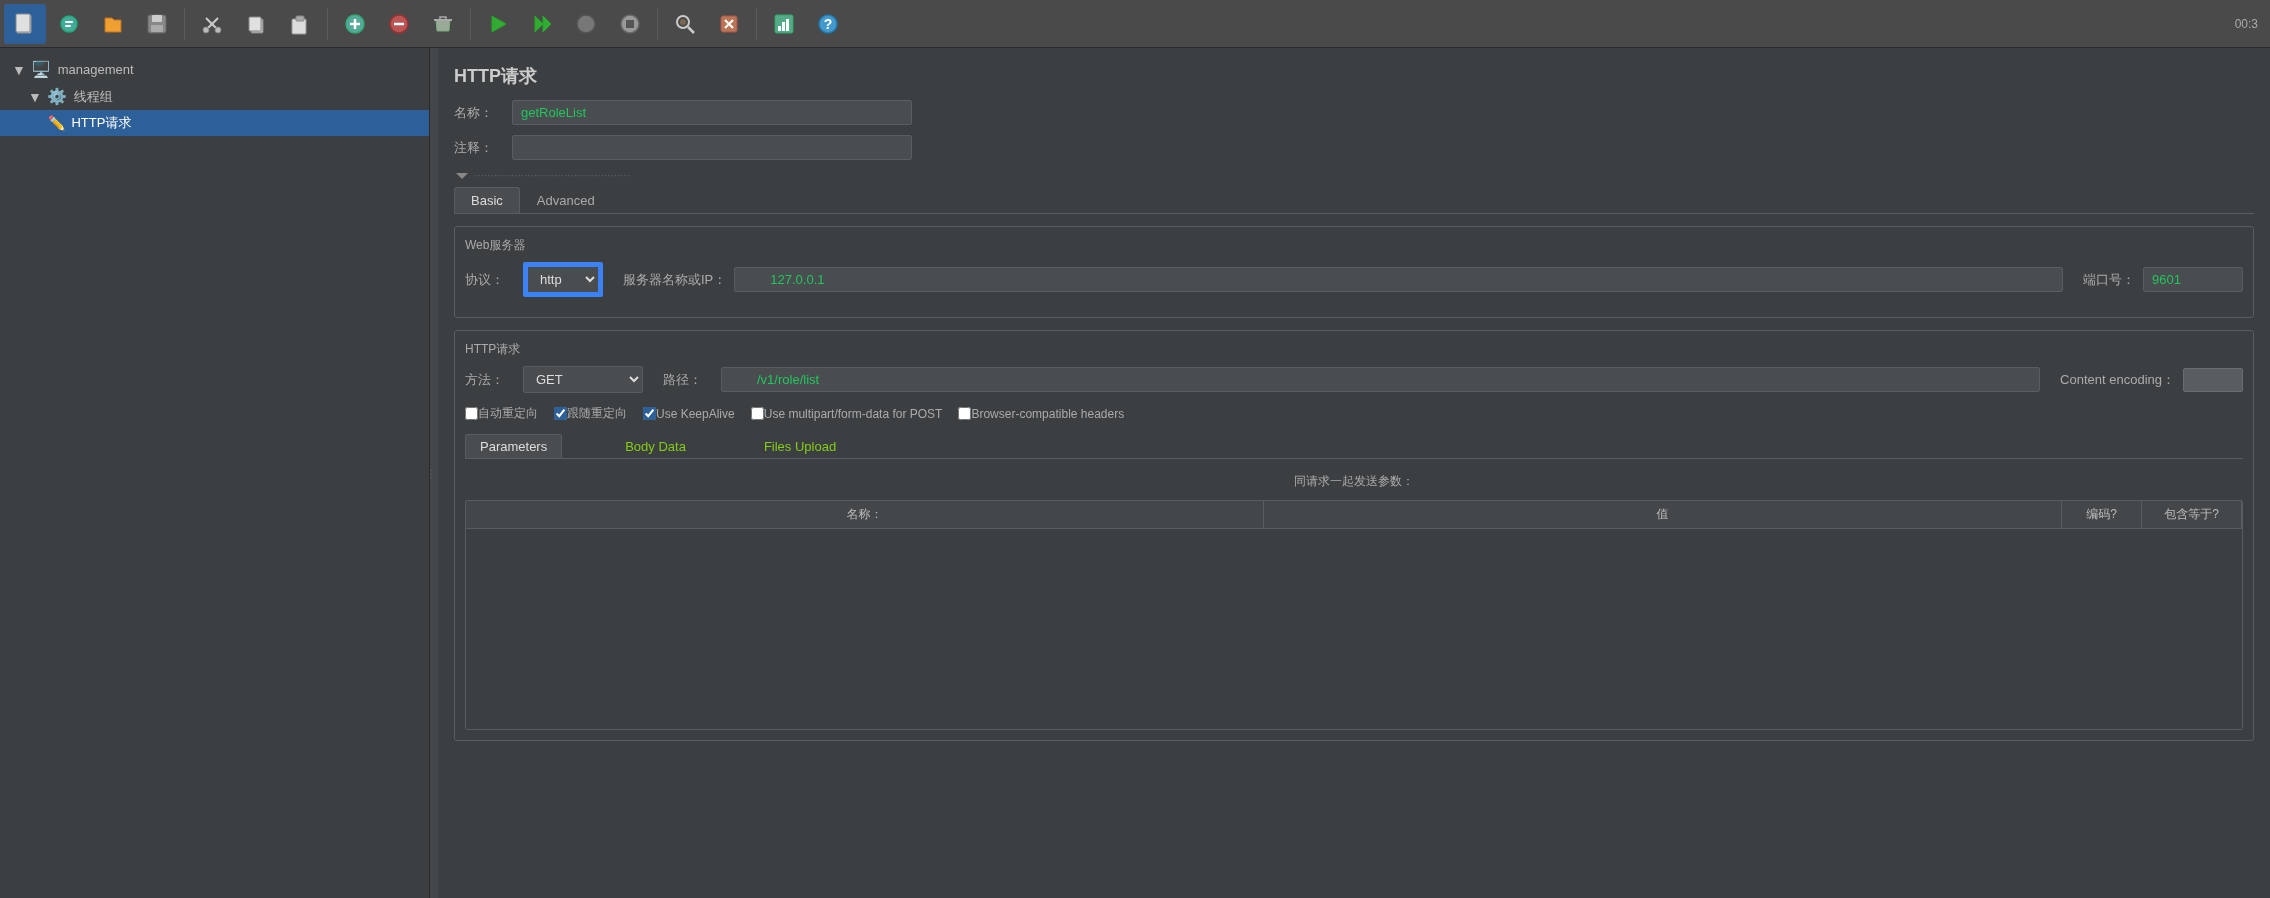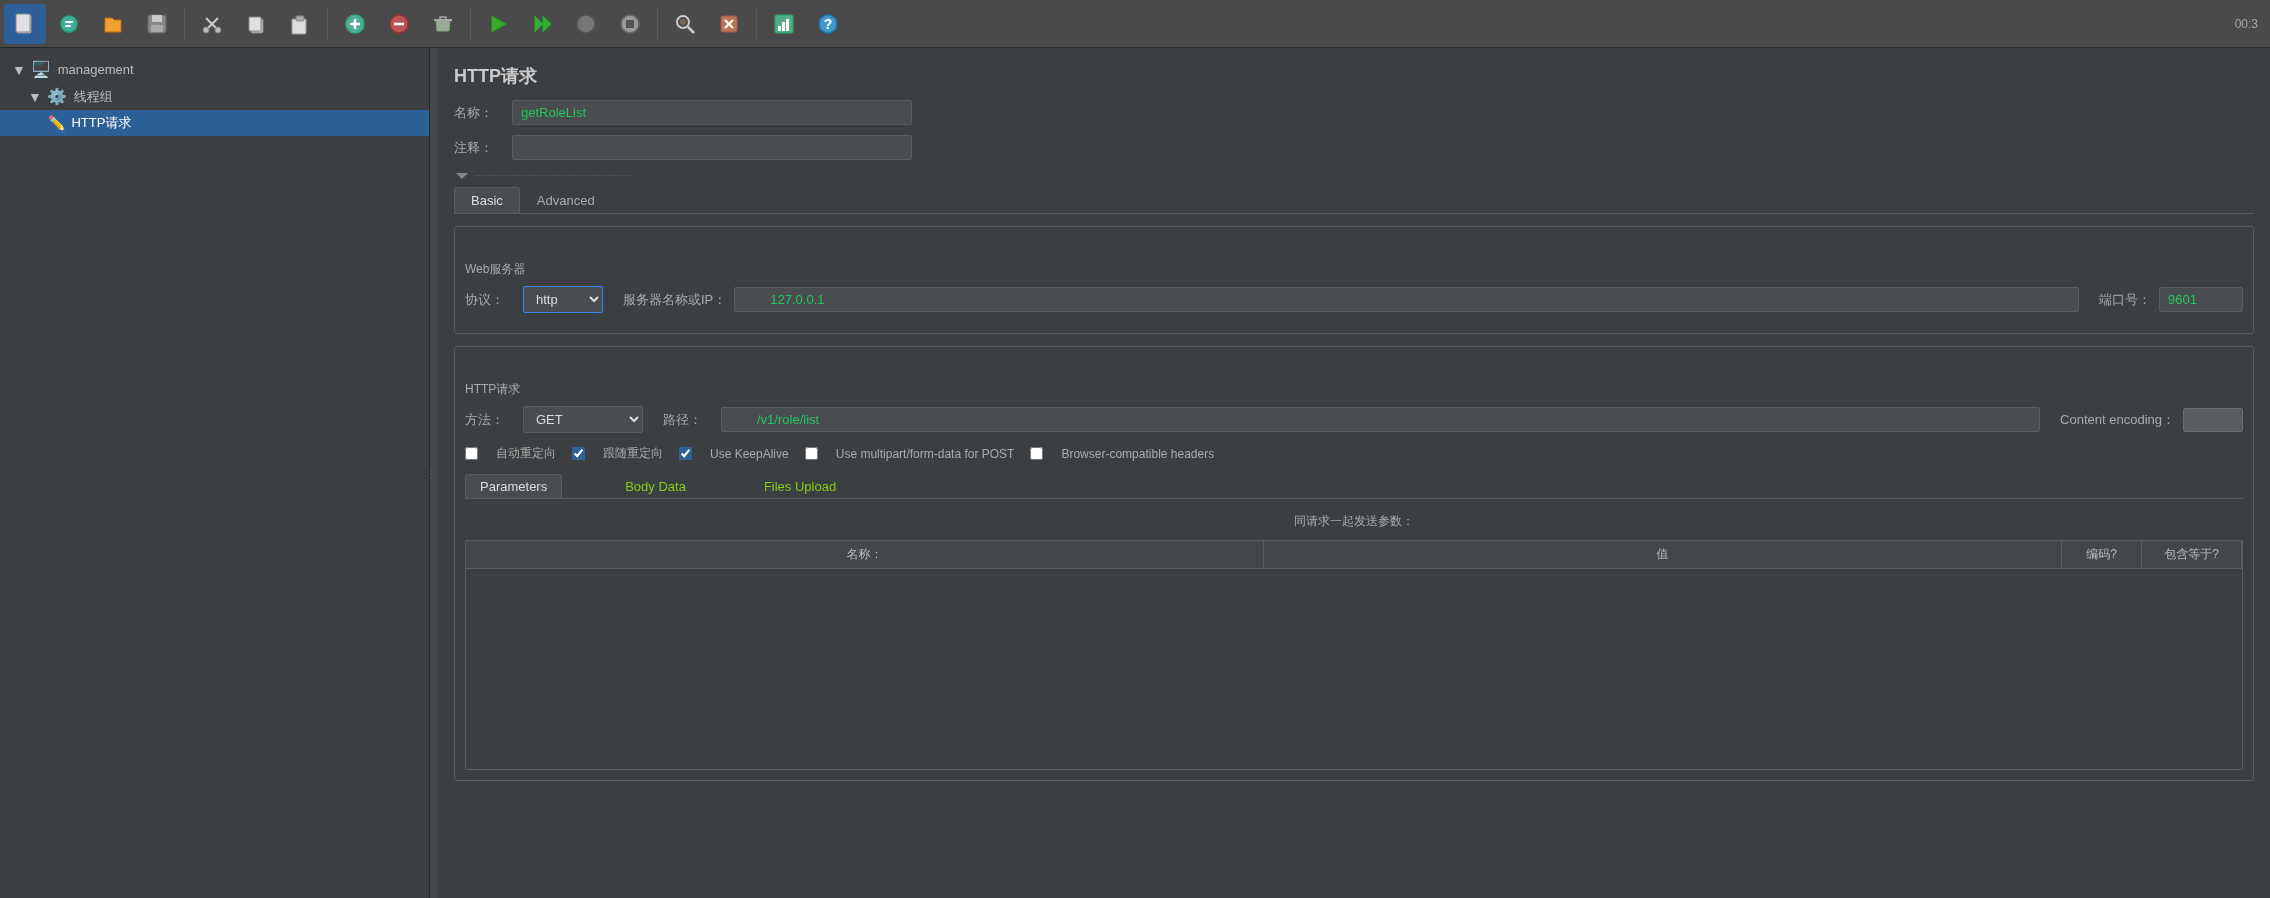--- a/index.html
+++ b/index.html
@@ -155,21 +155,20 @@
     .section-box {
       border: 1px solid #5a5d60;
       border-radius: 3px;
       margin-bottom: 12px;
       padding: 10px;
     }
     .section-title {
       color: #aaa;
       font-size: 12px;
       margin-bottom: 8px;
-      margin-top: 24px;
     }
 
     
     .method-select {
       background: #4a4d50;
       border: 1px solid #5a5d60;
       color: #ddd;
       padding: 4px 8px;
       border-radius: 2px;
       font-size: 13px;
@@ -181,21 +180,21 @@
     .checkbox-row {
       display: flex;
       align-items: center;
       gap: 16px;
       margin-bottom: 10px;
       padding: 2px 0;
     }
     .checkbox-item {
       display: flex;
       align-items: center;
-      gap: 18px;
+      gap: 0;
       color: #aaa;
       font-size: 12px;
     }
     .checkbox-item input[type="checkbox"] {
       accent-color: #2d6099;
     }
 
     
     .sub-tabs {
       display: flex;
@@ -245,21 +244,21 @@
       border-right: 1px solid #5a5d60;
     }
     .params-col.name { flex: 1; text-align: center; }
     .params-col.value { flex: 1; text-align: center; }
     .params-col.encode { width: 80px; text-align: center; }
     .params-col.equals { width: 100px; text-align: center; }
 
     
     .proto-select {
       background: #4a4d50;
-      border: 1px solid #3b82f6;
+      border: 5px solid #3b82f6;
       color: #ddd;
       padding: 4px 8px;
       border-radius: 2px;
       font-size: 13px;
       cursor: pointer;
       min-width: 80px;
     }
 
     
     .encoding-input {
@@ -464,21 +463,21 @@
       <div class="section-title">Web服务器</div>
       <div class="form-row">
         <span class="form-label">协议：</span>
         <select class="proto-select">
           <option>http</option>
           <option>https</option>
         </select>
         <span class="form-label" style="min-width:100px; margin-left:12px;">服务器名称或IP：</span>
         <input class="form-input wide" type="text" value="127.0.0.1" style="">
         <span class="form-label" style="margin-left:12px; white-space:nowrap;">端口号：</span>
-        <input class="form-input" style="width: 84px;" type="text" value="9601">
+        <input class="form-input" style="width: 100px;" type="text" value="9601">
       </div>
     </div>
 
     <div class="section-box">
       <div class="section-title">HTTP请求</div>
 
       <div class="form-row">
         <span class="form-label">方法：</span>
         <select class="method-select">
           <option>GET</option>

